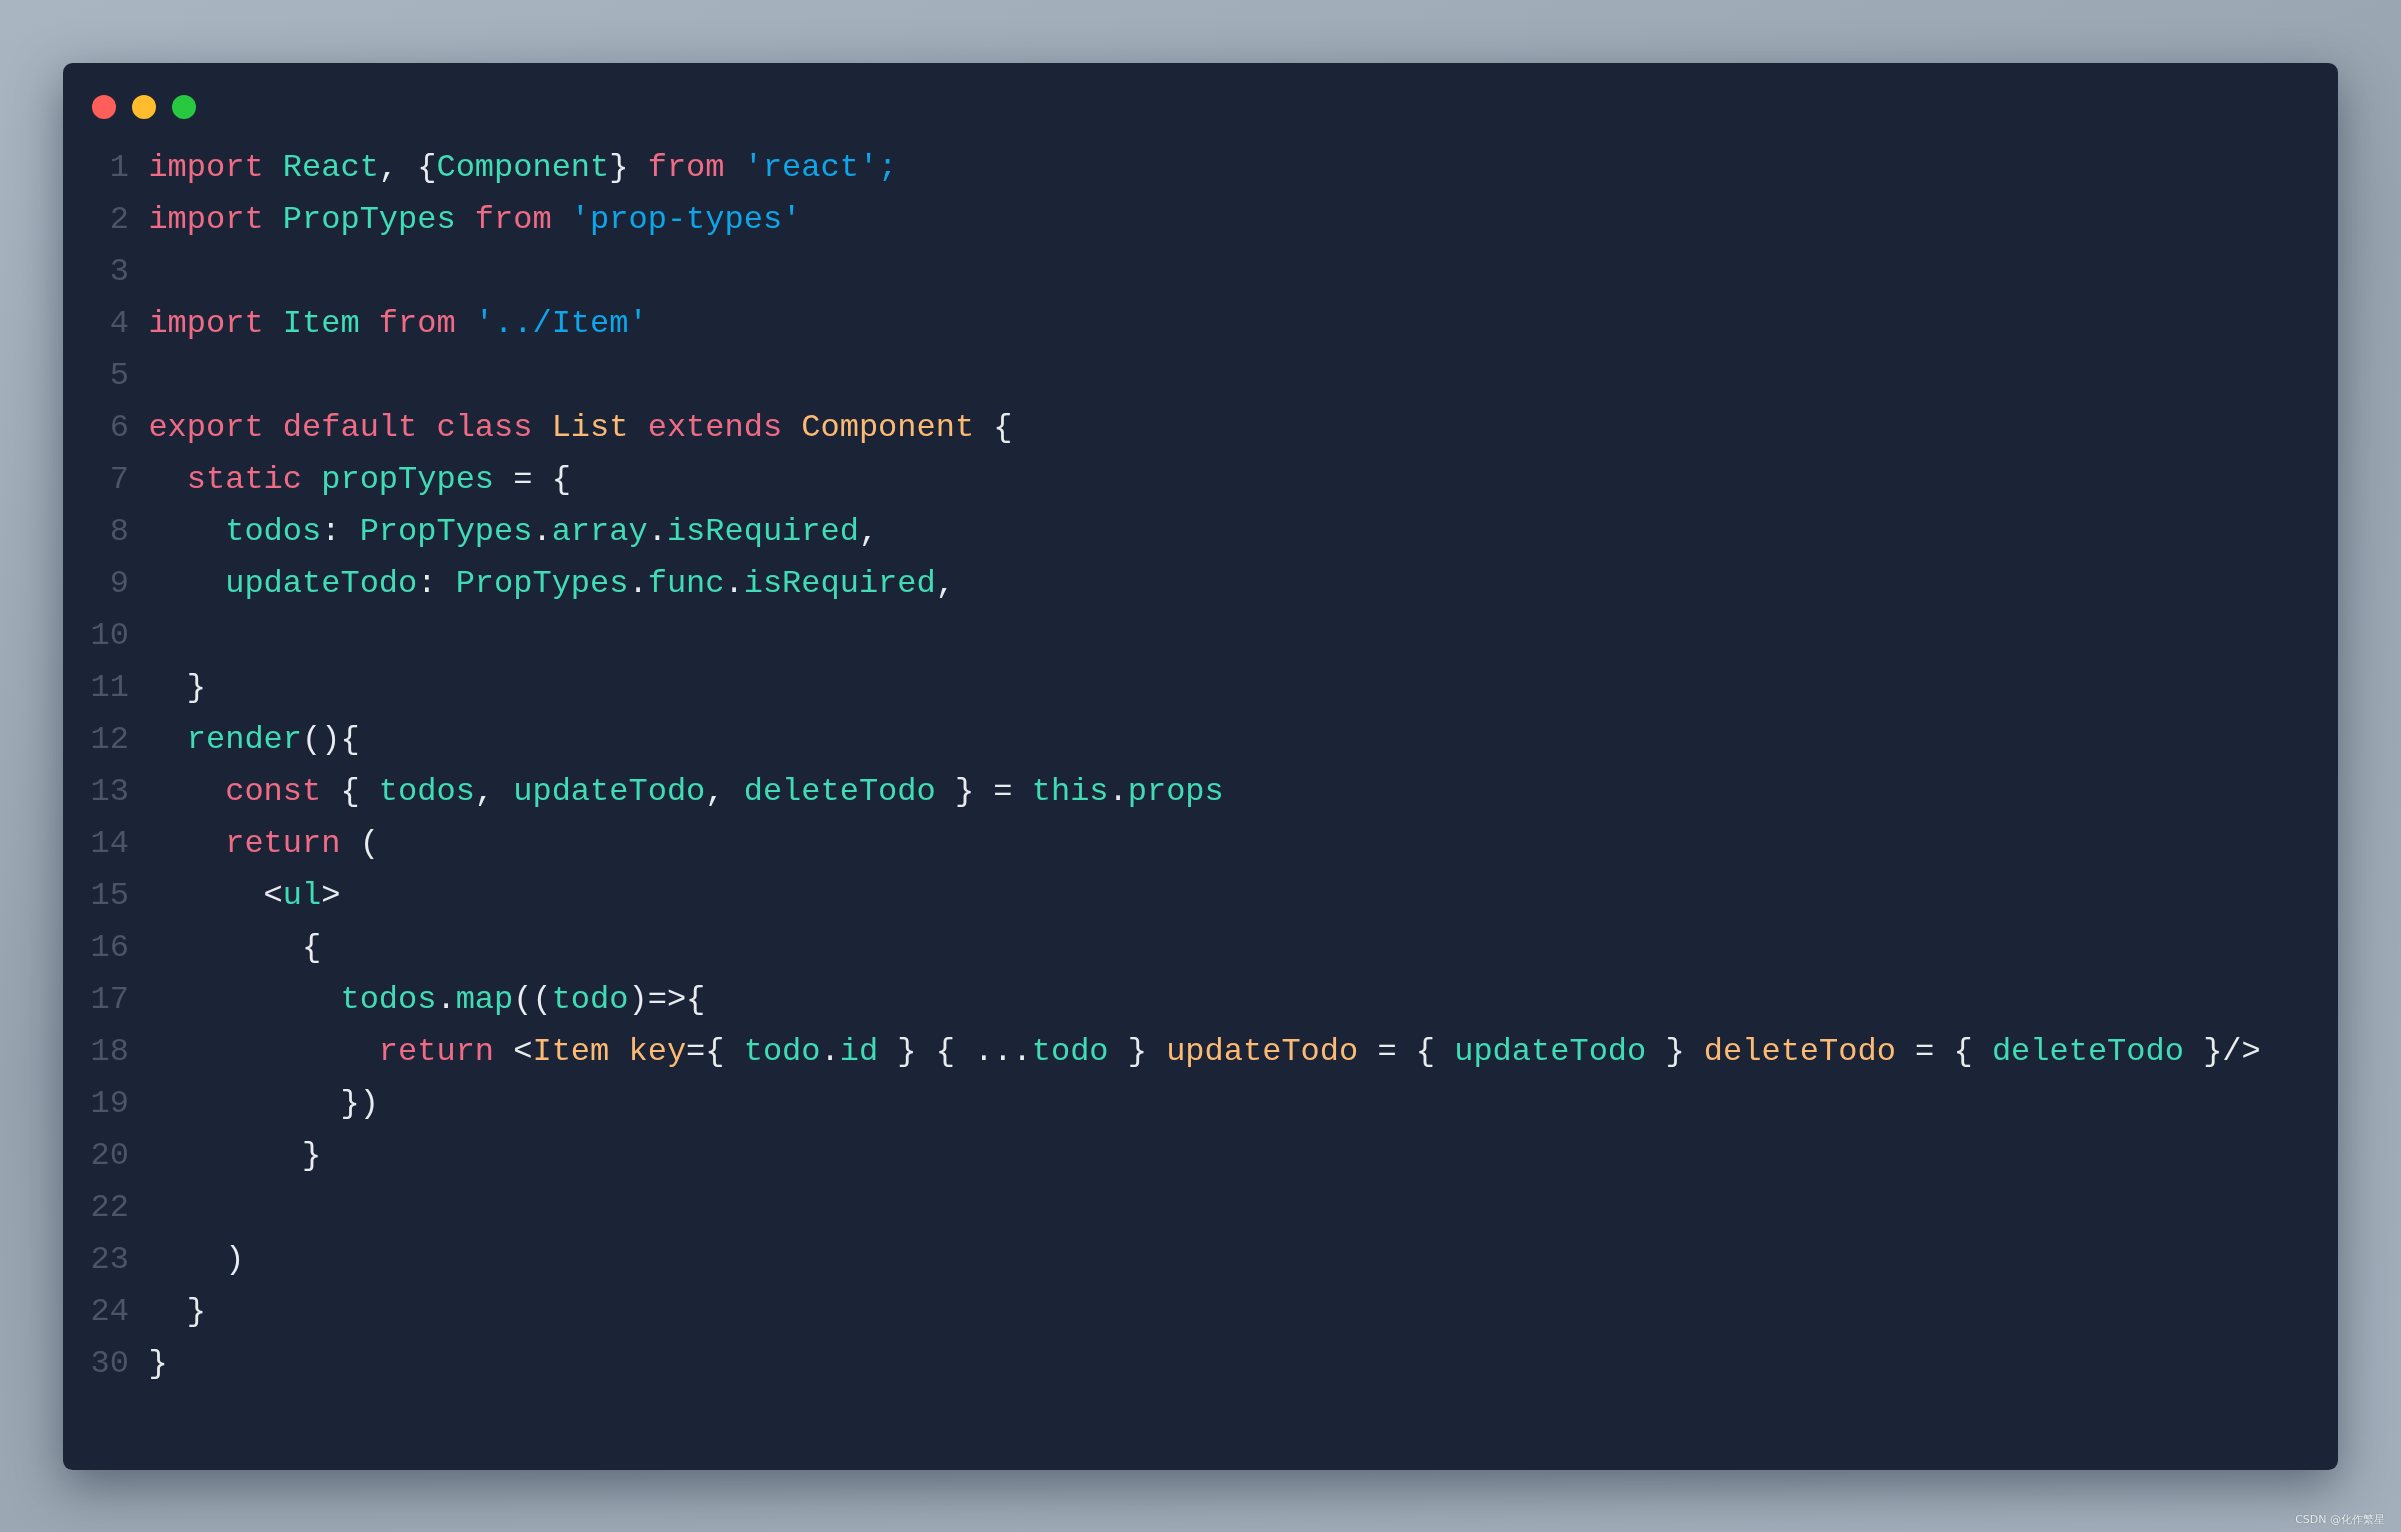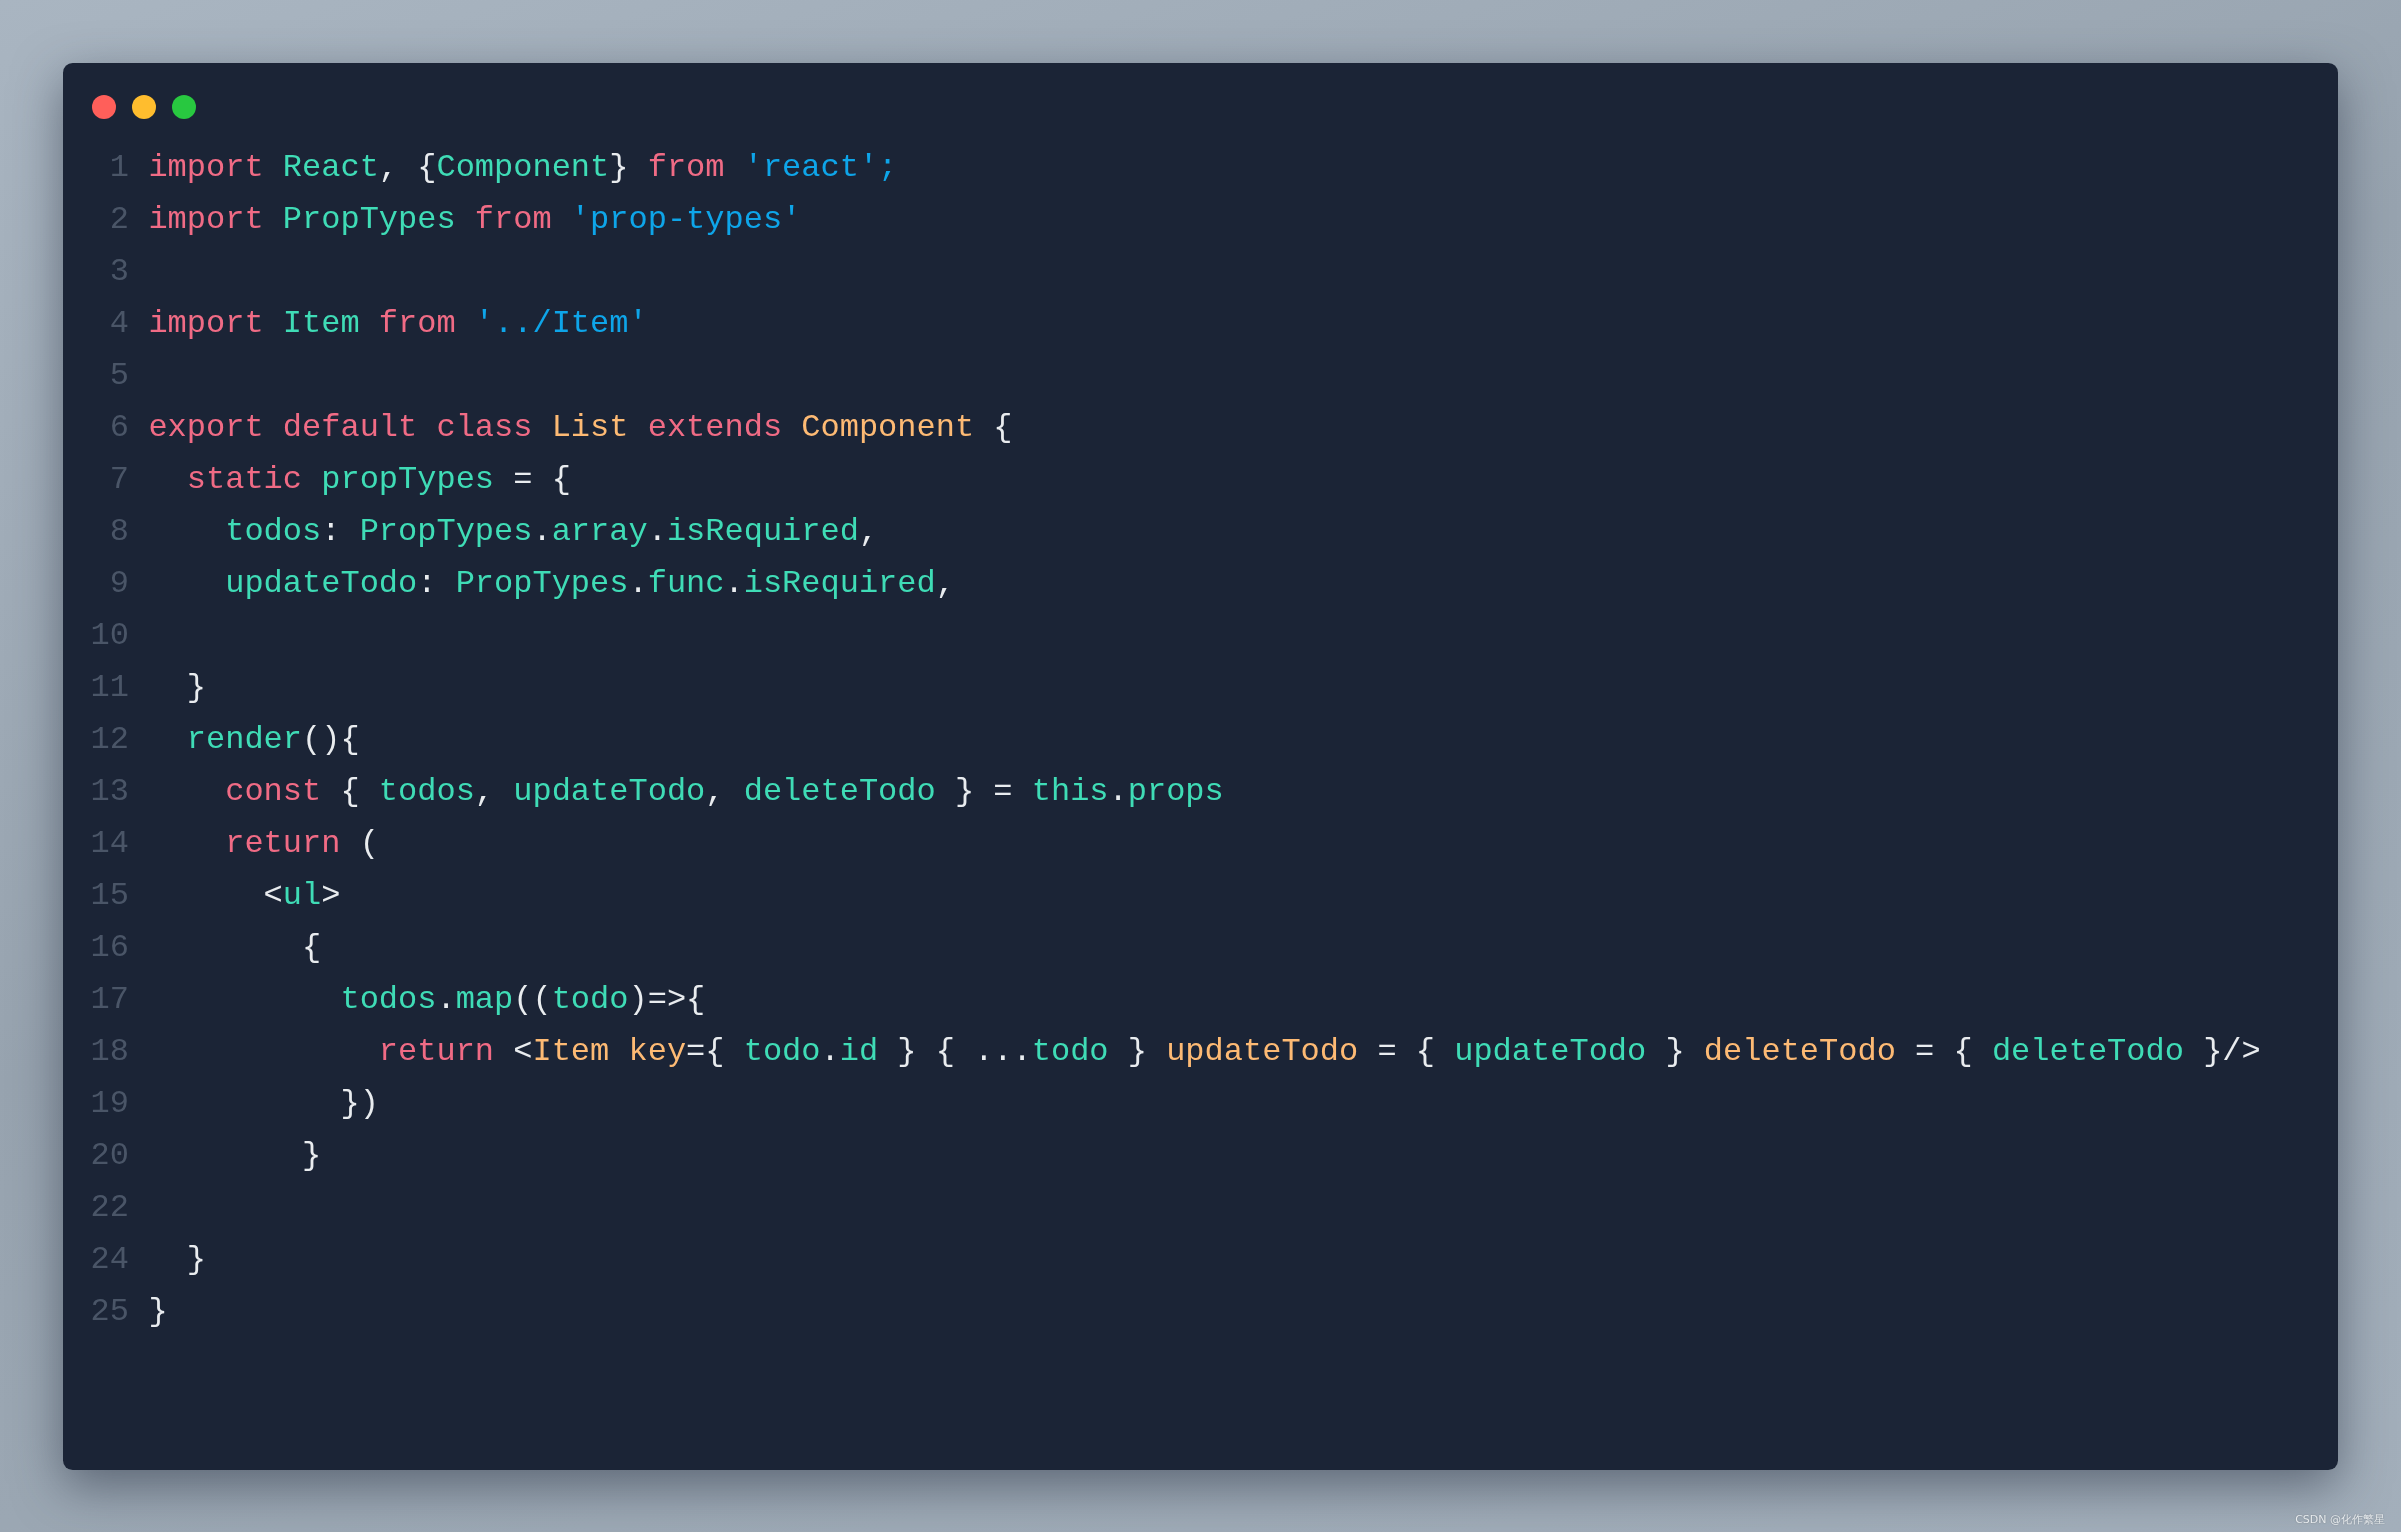--- a/index.html
+++ b/index.html
@@ -56,18 +56,19 @@
       <div class="line"><span class="ln">12</span><span class="src"><span class="t-p">  </span><span class="t-id">render</span><span class="t-p">(){</span></span></div>
       <div class="line"><span class="ln">13</span><span class="src"><span class="t-p">    </span><span class="t-kw">const</span><span class="t-p"> { </span><span class="t-id">todos</span><span class="t-p">, </span><span class="t-id">updateTodo</span><span class="t-p">, </span><span class="t-id">deleteTodo</span><span class="t-p"> } = </span><span class="t-id">this</span><span class="t-p">.</span><span class="t-id">props</span></span></div>
       <div class="line"><span class="ln">14</span><span class="src"><span class="t-p">    </span><span class="t-kw">return</span><span class="t-p"> (</span></span></div>
       <div class="line"><span class="ln">15</span><span class="src"><span class="t-p">      &lt;</span><span class="t-id">ul</span><span class="t-p">&gt;</span></span></div>
       <div class="line"><span class="ln">16</span><span class="src"><span class="t-p">        {</span></span></div>
       <div class="line"><span class="ln">17</span><span class="src"><span class="t-p">          </span><span class="t-id">todos</span><span class="t-p">.</span><span class="t-id">map</span><span class="t-p">((</span><span class="t-id">todo</span><span class="t-p">)=&gt;{</span></span></div>
       <div class="line"><span class="ln">18</span><span class="src"><span class="t-p">            </span><span class="t-kw">return</span><span class="t-p"> &lt;</span><span class="t-cls">Item</span><span class="t-p"> </span><span class="t-cls">key</span><span class="t-p">={ </span><span class="t-id">todo</span><span class="t-p">.</span><span class="t-id">id</span><span class="t-p"> } { ...</span><span class="t-id">todo</span><span class="t-p"> } </span><span class="t-cls">updateTodo</span><span class="t-p"> = { </span><span class="t-id">updateTodo</span><span class="t-p"> } </span><span class="t-cls">deleteTodo</span><span class="t-p"> = { </span><span class="t-id">deleteTodo</span><span class="t-p"> }/&gt;</span></span></div>
       <div class="line"><span class="ln">19</span><span class="src"><span class="t-p">          })</span></span></div>
       <div class="line"><span class="ln">20</span><span class="src"><span class="t-p">        }</span></span></div>
       <div class="line"><span class="ln">22</span><span class="src"></span></div>
+      <div class="line"><span class="ln">23</span><span class="src"><span class="t-p">    )</span></span></div>
       <div class="line"><span class="ln">24</span><span class="src"><span class="t-p">  }</span></span></div>
-      <div class="line"><span class="ln">25</span><span class="src"><span class="t-p">}</span></span></div>
+      <div class="line"><span class="ln">30</span><span class="src"><span class="t-p">}</span></span></div>
     </div>
 </div>
 <div class="watermark">CSDN @化作繁星</div>
 
 
 </body></html>

